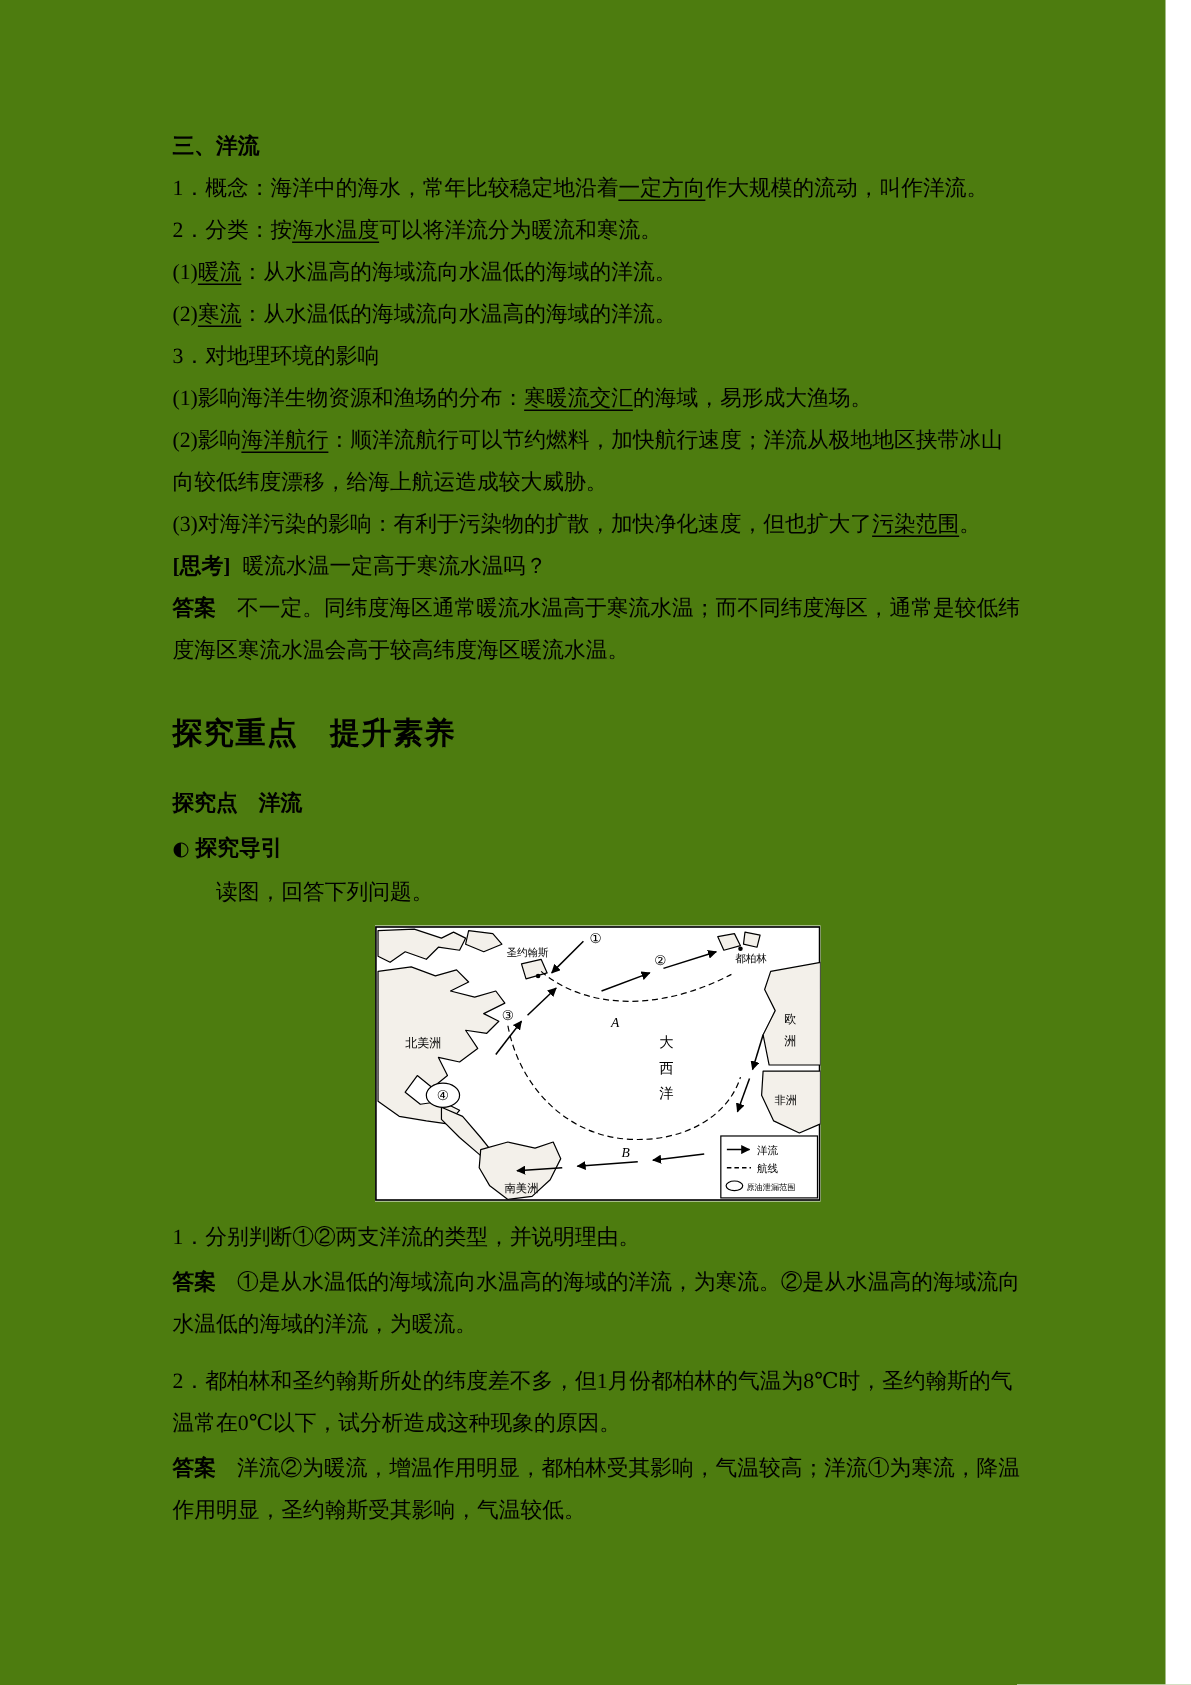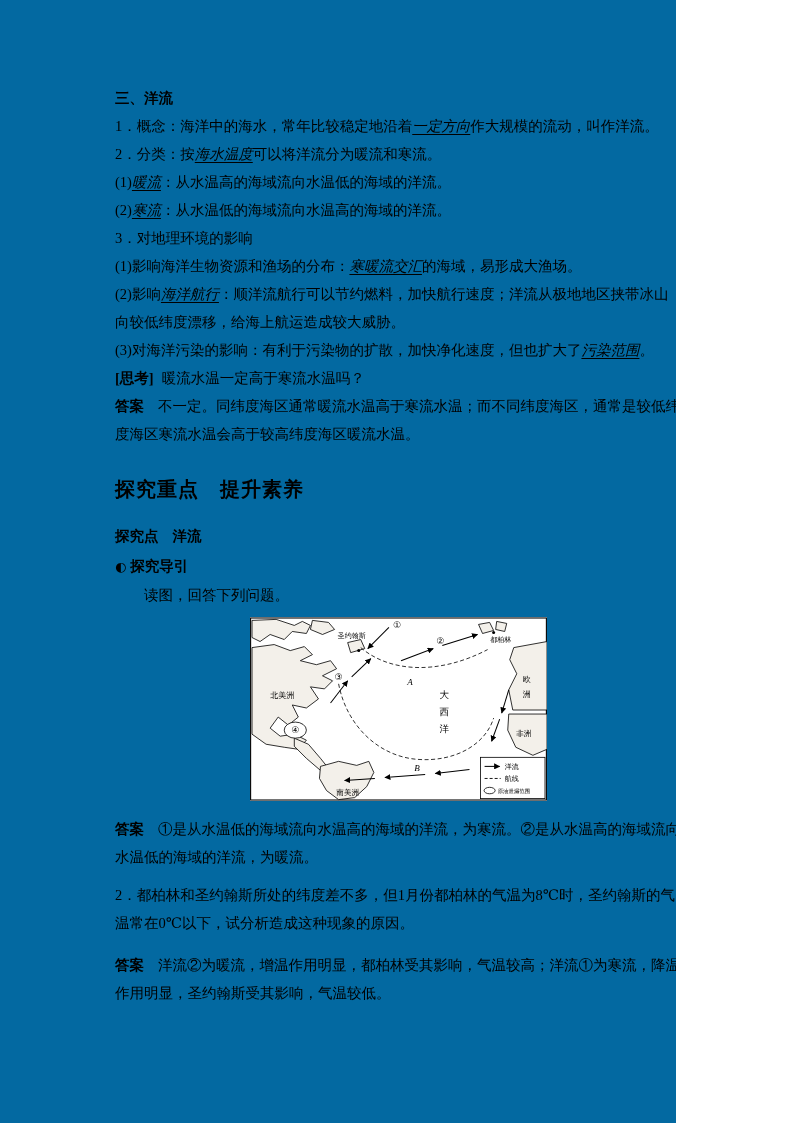--- a/index.html
+++ b/index.html
@@ -2,35 +2,35 @@
 <html><head>
 <meta charset="utf-8">
 <style>
   * { margin:0; padding:0; box-sizing:border-box; }
   html,body { background:#fff; }
   body {
     width:794px; height:1123px;
     font-family:"Liberation Serif","DejaVu Serif",serif;
     color:#000;
   }
-  .page { position:relative; width:676px; height:1123px; background:#0369a1; overflow:hidden; }
+  .page { position:relative; width:777px; height:1123px; background:#4d7c0f; overflow:hidden; }
   .content { position:absolute; left:115px; top:84px; width:567px; font-size:14.5px; line-height:28px; }
   p { margin:0; }
-  .u { text-decoration:underline; text-underline-offset:3px;font-style:italic; }
+  .u { text-decoration:underline; text-underline-offset:3px; }
   .sec-heading { font-weight:bold; }
   .center-head { font-size:20px; font-weight:bold; line-height:34px; margin:24px 0 16px 0; letter-spacing:1px; }
   .point-line { font-weight:bold; }
   .point-title { margin-left:14px; }
   .guide-line { margin-top:2px; font-weight:bold; }
   .guide-icon { font-family:"DejaVu Sans",sans-serif; font-size:13px; margin-right:4px; }
   .intro-line { text-indent:2em; }
   .ans-label { font-weight:bold; margin-right:14px; }
   .think-label { font-weight:bold; margin-right:8px; }
   .q-line { margin-top:10px; }
-  .a-line { margin-top:14px; }
+  .a-line { margin-top:2px; }
   .map-wrap { width:297px; margin:8px auto 2px auto; }
   .map-svg { display:block; width:297px; height:184px; background:#fff; }
   .map-svg text { font-family:"Liberation Serif","DejaVu Serif",serif; fill:#000; }
 </style>
 </head>
 <body>
 
 <div class="page">
   <div class="content">
 
@@ -134,20 +134,21 @@
           <line x1="233" y1="148" x2="248" y2="148" stroke="#000" stroke-width="1" marker-end="url(#ah)"></line>
           <text x="253" y="151" font-size="7">洋流</text>
           <line x1="233" y1="160" x2="249" y2="160" stroke="#000" stroke-width="0.9" stroke-dasharray="3 2"></line>
           <text x="253" y="163" font-size="7">航线</text>
           <ellipse cx="238" cy="172" rx="5.5" ry="3.2" fill="none" stroke="#000" stroke-width="0.8"></ellipse>
           <text x="246" y="174.5" font-size="5.4">原油泄漏范围</text>
         </g>
       </svg>
     </div>
 
+    <p class="q-line"><span>1．分别判断①②两支洋流的类型，并说明理由。</span></p>
 
     <p class="a-line"><span class="ans-label">答案</span><span>①是从水温低的海域流向水温高的海域的洋流，为寒流。②是从水温高的海域流向水温低的海域的洋流，为暖流。</span></p>
 
     <p class="q-line"><span>2．都柏林和圣约翰斯所处的纬度差不多，但1月份都柏林的气温为8℃时，圣约翰斯的气温常在0℃以下，试分析造成这种现象的原因。</span></p>
 
     <p class="a-line"><span class="ans-label">答案</span><span>洋流②为暖流，增温作用明显，都柏林受其影响，气温较高；洋流①为寒流，降温作用明显，圣约翰斯受其影响，气温较低。</span></p>
 
   </div>
 </div>
 

